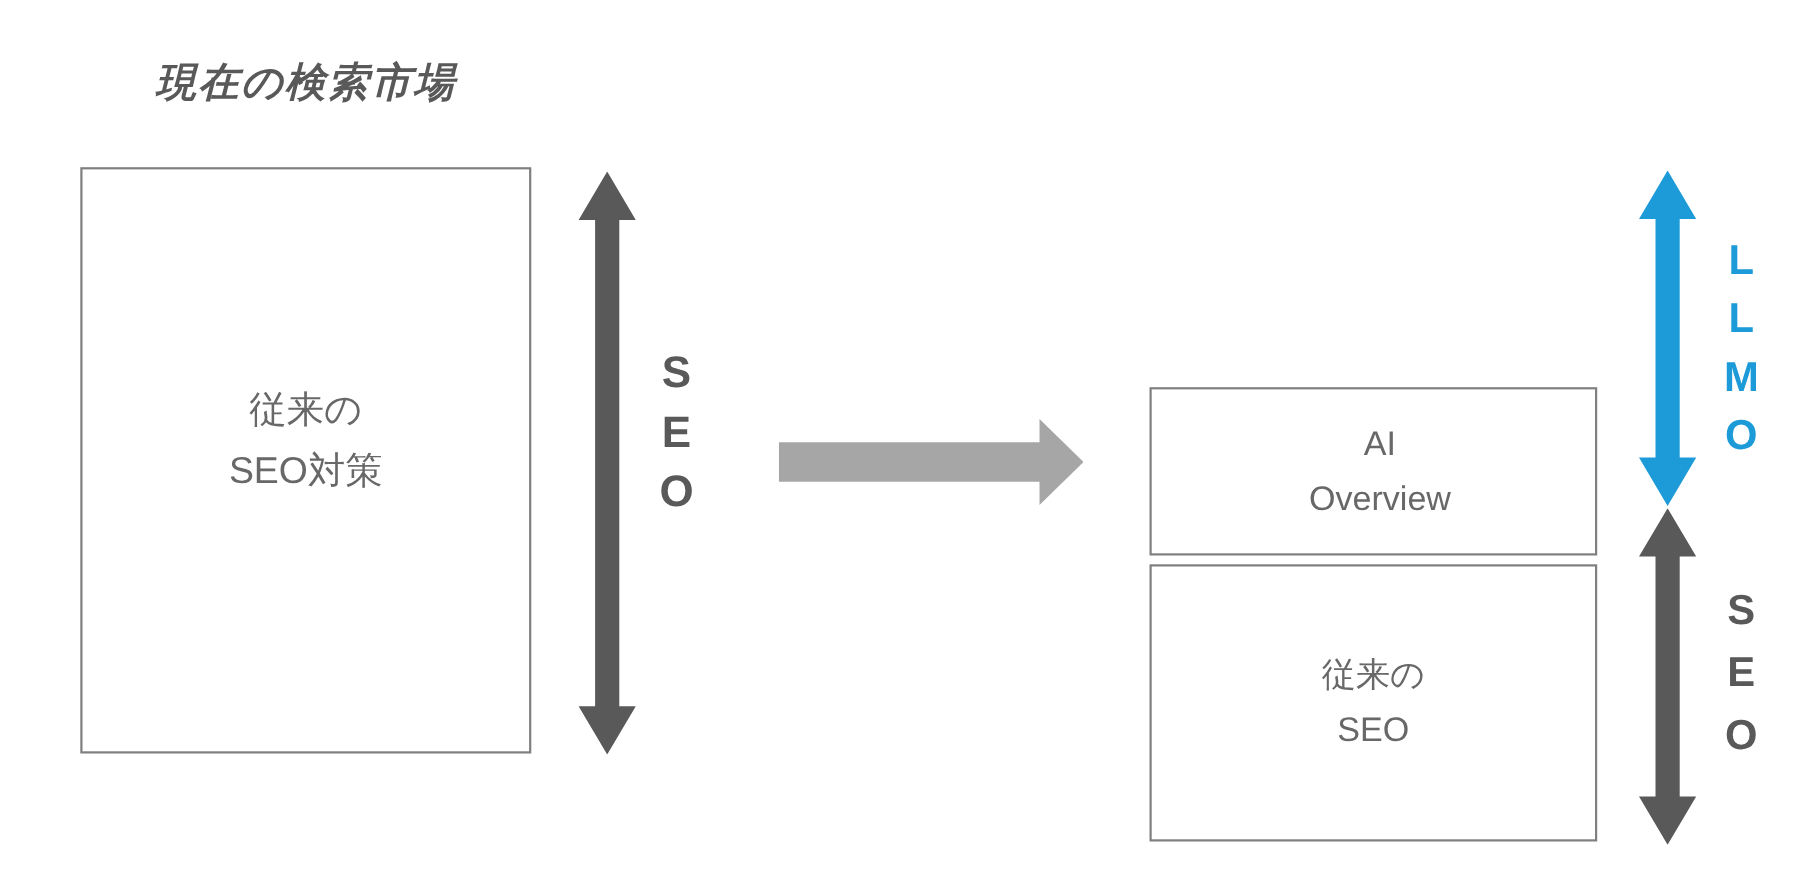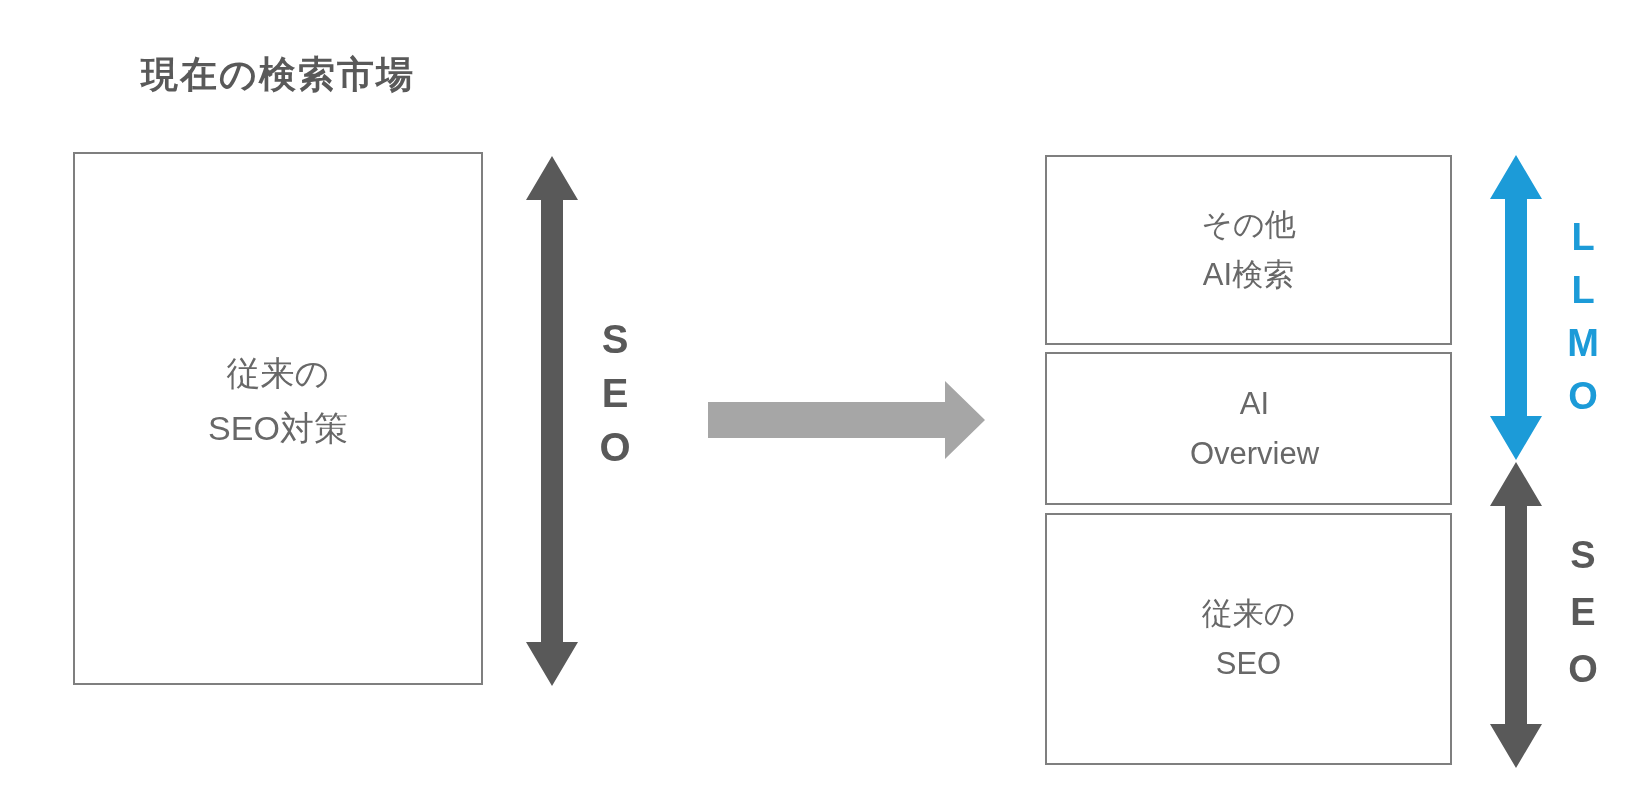--- a/index.html
+++ b/index.html
@@ -18,21 +18,21 @@
   .section-title {
     position: absolute;
     top: 50px;
     font-size: 37px;
     font-weight: bold;
     color: #595959;
     text-align: center;
     letter-spacing: 2px;
     white-space: nowrap;
   }
-  .title-left  { left: 73px;   width: 410px; }
+  .title-left  { left: 73px;   width: 410px; font-style: italic; }
   .title-right { left: 1045px; width: 407px; }
 
   .box {
     position: absolute;
     box-sizing: border-box;
     border: 2px solid #7f7f7f;
     background: #ffffff;
     display: flex;
     align-items: center;
     justify-content: center;
@@ -123,24 +123,20 @@
   </svg>
 
   <div class="vertical-letters label-left-seo">S
 E
 O</div>
 
   <svg class="arrow-svg arrow-transition" width="277" height="78" viewBox="0 0 277 78">
     <polygon points="0,21 237,21 237,0 277,39 237,78 237,57 0,57" fill="#a6a6a6"></polygon>
   </svg>
 
-  <div class="box right-box-a">
-    <div class="box-label">その他
-AI検索</div>
-  </div>
 
   <div class="box right-box-b">
     <div class="box-label">AI
 Overview</div>
   </div>
 
   <div class="box right-box-c">
     <div class="box-label">従来の
 SEO</div>
   </div>

